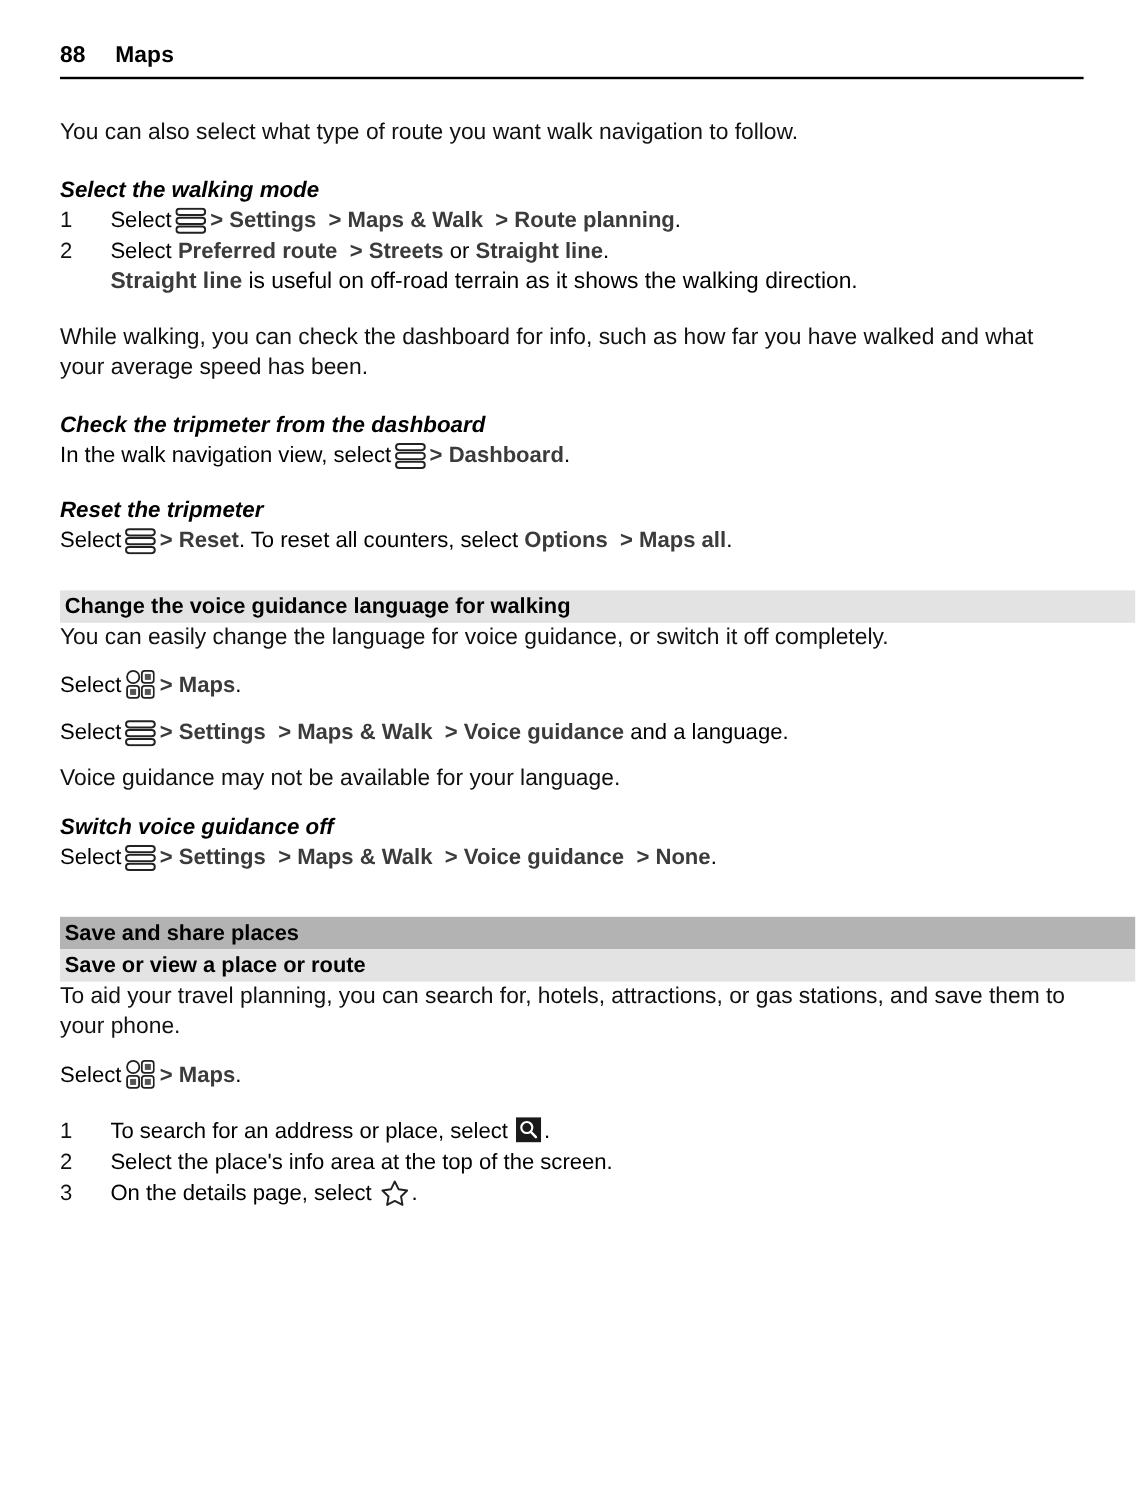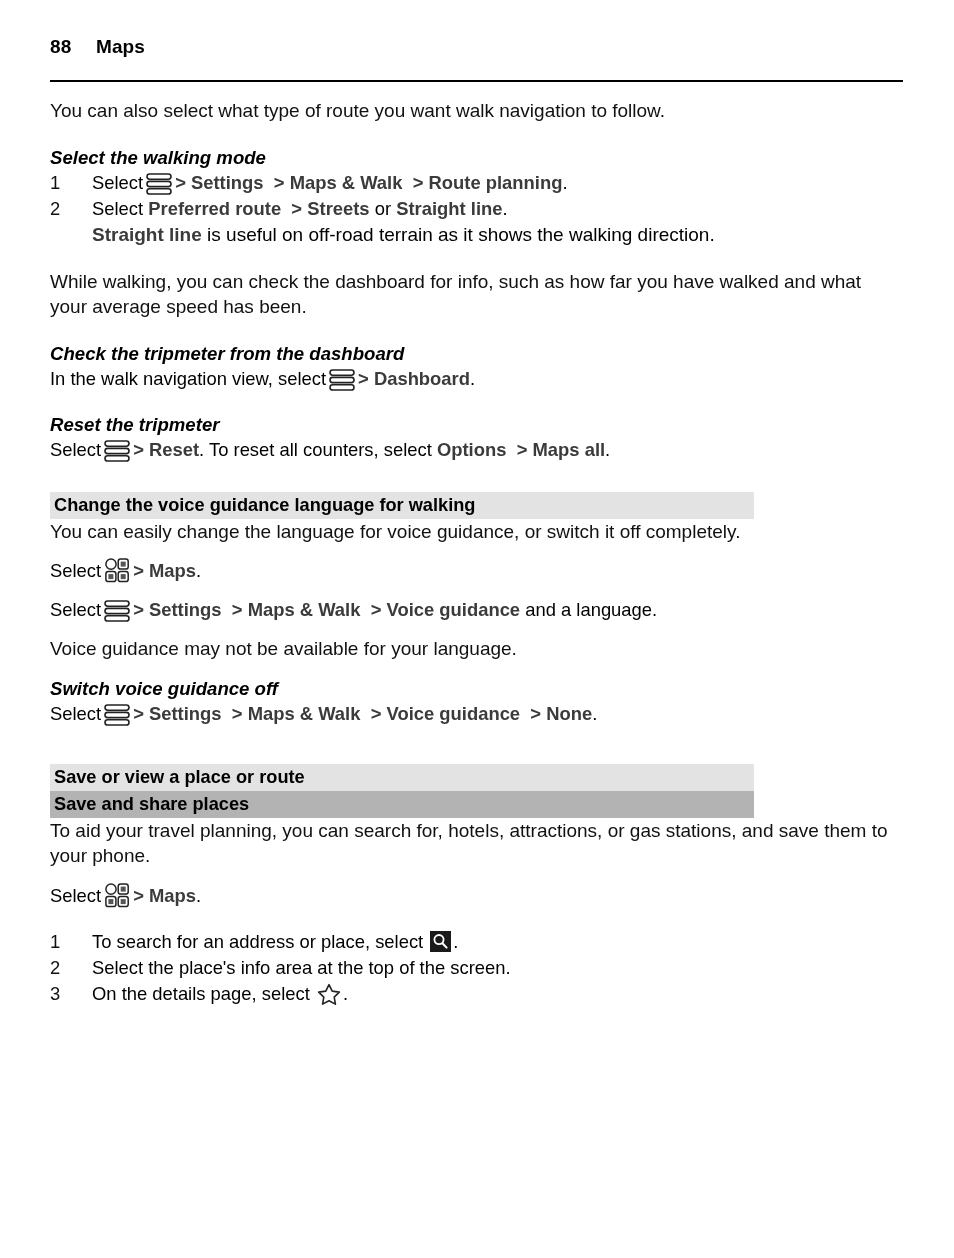--- a/index.html
+++ b/index.html
@@ -30,21 +30,21 @@
     top: 36px;
     width: 853px;
   }
   .page-header .hrow {
     display: flex;
     align-items: baseline;
     font-weight: bold;
     font-size: 19px;
     letter-spacing: 0.1px;
     color: #000;
-    padding-bottom: 22px;
+    padding-bottom: 6px;
   }
   .page-header .pnum { width: 46px; }
   .page-header .rule {
     border-bottom: 2.2px solid #000;
     width: 853px;
   }
 
   
   .content {
     position: absolute;
@@ -72,21 +72,21 @@
     font-size: 18.6px;
     font-weight: bold;
     line-height: 25px;
     color: #000;
     font-style: italic;
   }
 
   
   .bar {
     display: block;
-    width: 704px;
+    width: 896px;
     box-sizing: border-box;
     padding: 2px 4px 3px 4px;
     font-weight: bold;
     font-size: 18.2px;
     line-height: 22px;
     color: #000;
   }
   .bar-main { background: #b3b3b3; }
   .bar-sub  { background: #e3e3e3; }
 
@@ -229,22 +229,22 @@
     <h3 class="subhead">Switch voice guidance off</h3>
     <div class="para"><span>Select</span><span class="icon icon-menu"><svg viewBox="0 0 26 22" width="26" height="22">
             <rect x="1" y="1" width="24" height="5.2" rx="2.6" ry="2.6" fill="#ffffff" stroke="#222" stroke-width="1.6"></rect>
             <rect x="1" y="8.4" width="24" height="5.2" rx="2.6" ry="2.6" fill="#ffffff" stroke="#222" stroke-width="1.6"></rect>
             <rect x="1" y="15.8" width="24" height="5.2" rx="2.6" ry="2.6" fill="#ffffff" stroke="#222" stroke-width="1.6"></rect>
           </svg></span><span class="sep">&gt;</span>&nbsp;<b class="ui">Settings</b>&nbsp; <span class="sep">&gt;</span>&nbsp;<b class="ui">Maps &amp; Walk</b>&nbsp; <span class="sep">&gt;</span>&nbsp;<b class="ui">Voice guidance</b>&nbsp; <span class="sep">&gt;</span>&nbsp;<b class="ui">None</b><span>.</span></div>
 
     <div class="gap-xl"></div>
     <div class="gap-sm"></div>
 
+    <div class="bar bar-main">Save and share places</div>
     <div class="bar bar-sub">Save or view a place or route</div>
-    <div class="bar bar-main">Save and share places</div>
 
     <p class="para">To aid your travel planning, you can search for, hotels, attractions, or gas stations, and save them to your phone.</p>
 
     <div class="gap-md"></div>
 
     <div class="para"><span>Select</span><span class="icon icon-grid"><svg viewBox="0 0 24 25" width="24" height="25">
             <circle cx="6" cy="6.2" r="5.1" fill="#ffffff" stroke="#222" stroke-width="1.5"></circle>
             <rect x="13.2" y="1.1" width="10" height="10" rx="2.4" ry="2.4" fill="#ffffff" stroke="#222" stroke-width="1.5"></rect>
             <rect x="15.7" y="3.6" width="5" height="5" fill="#555"></rect>
             <rect x="0.9" y="13.6" width="10" height="10" rx="2.4" ry="2.4" fill="#ffffff" stroke="#222" stroke-width="1.5"></rect>

